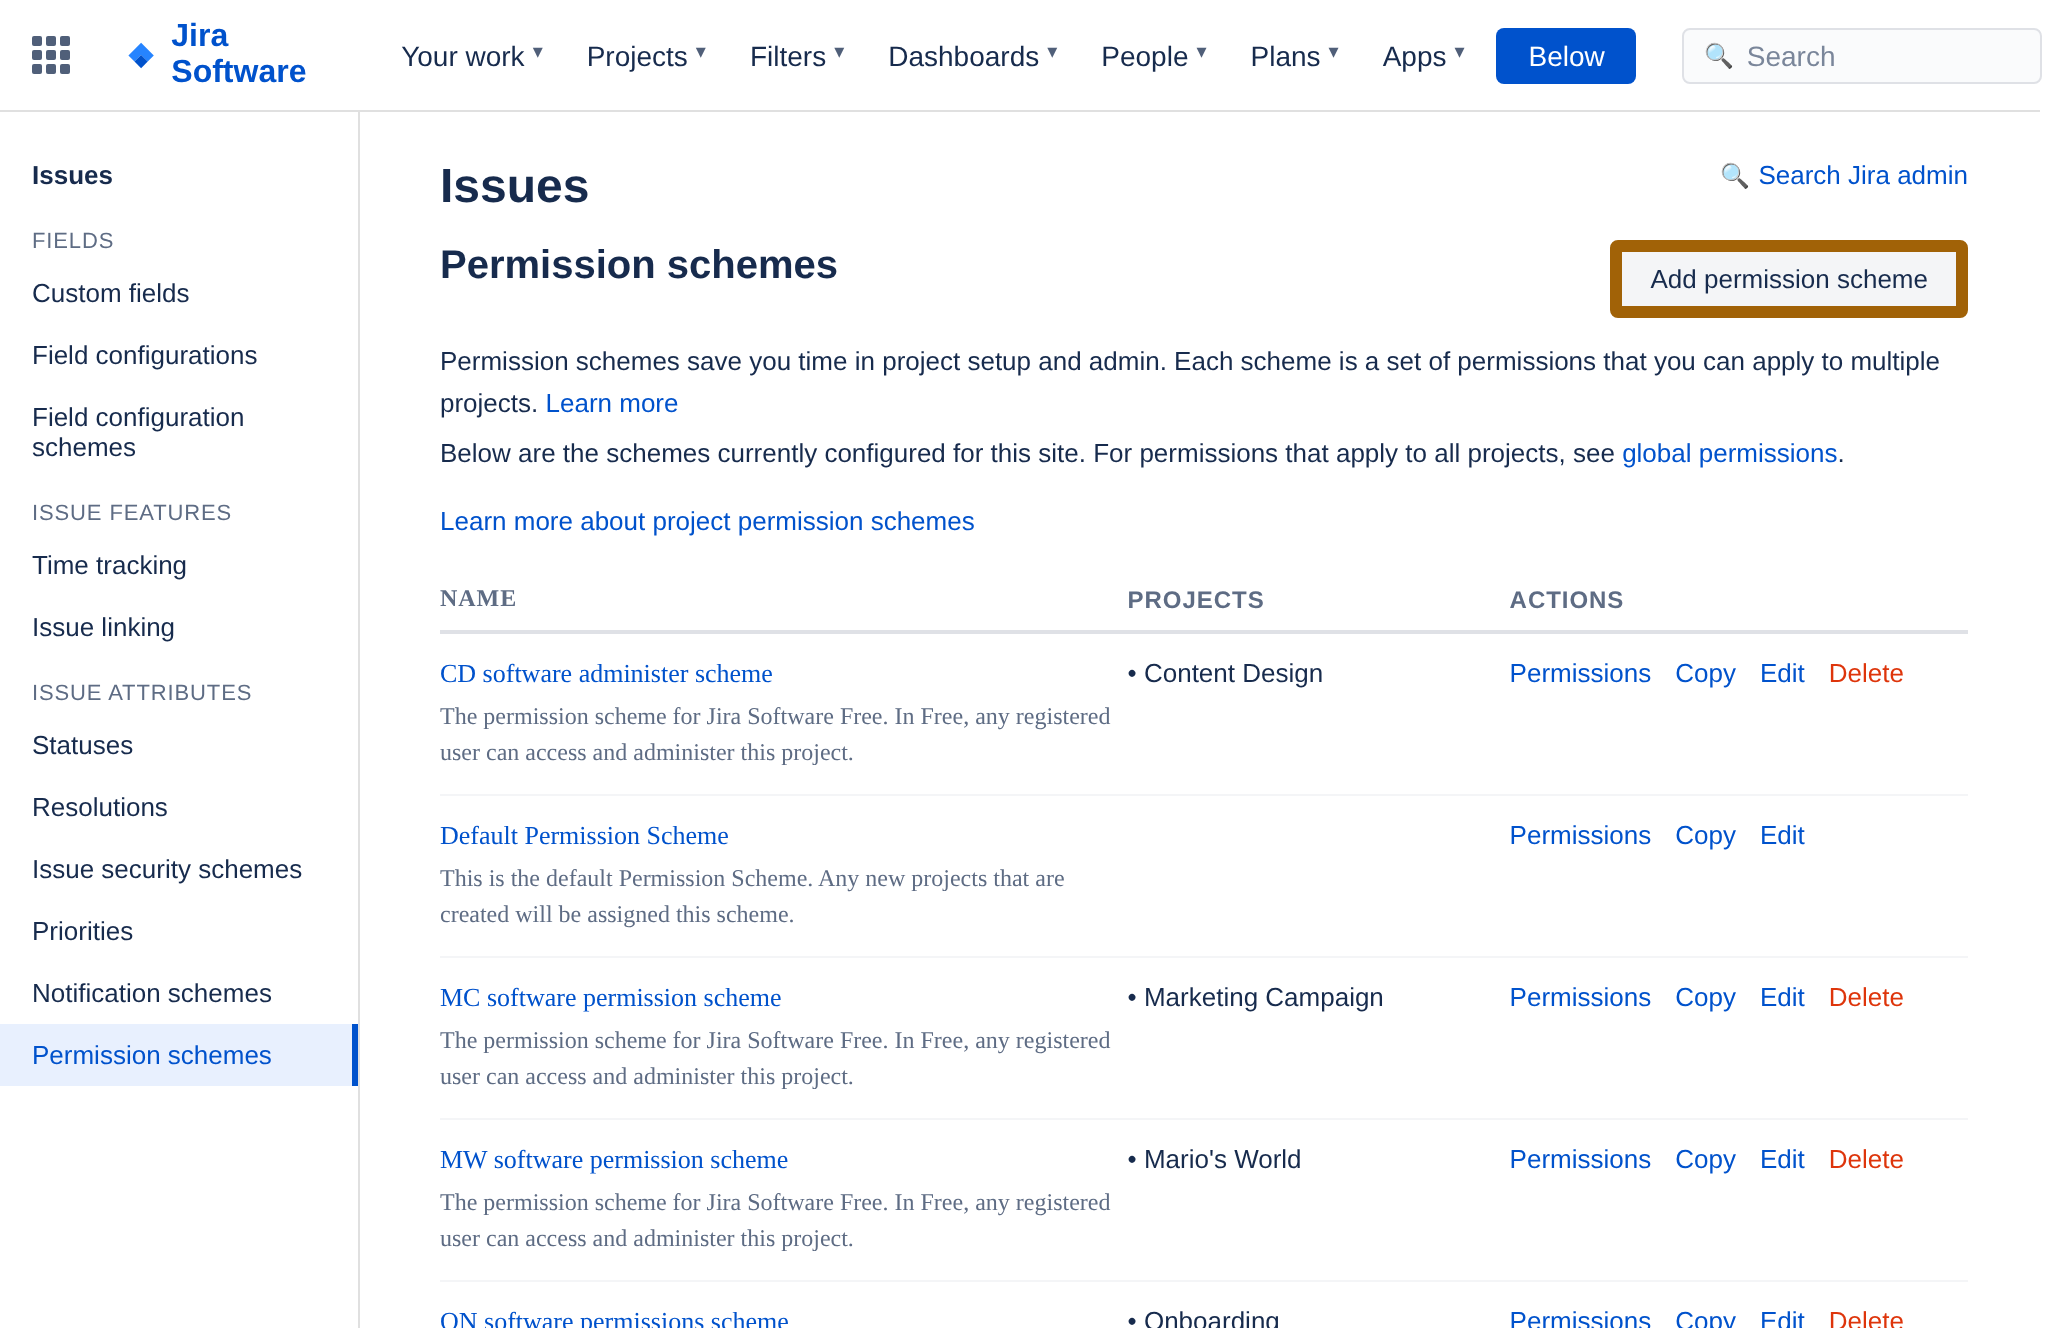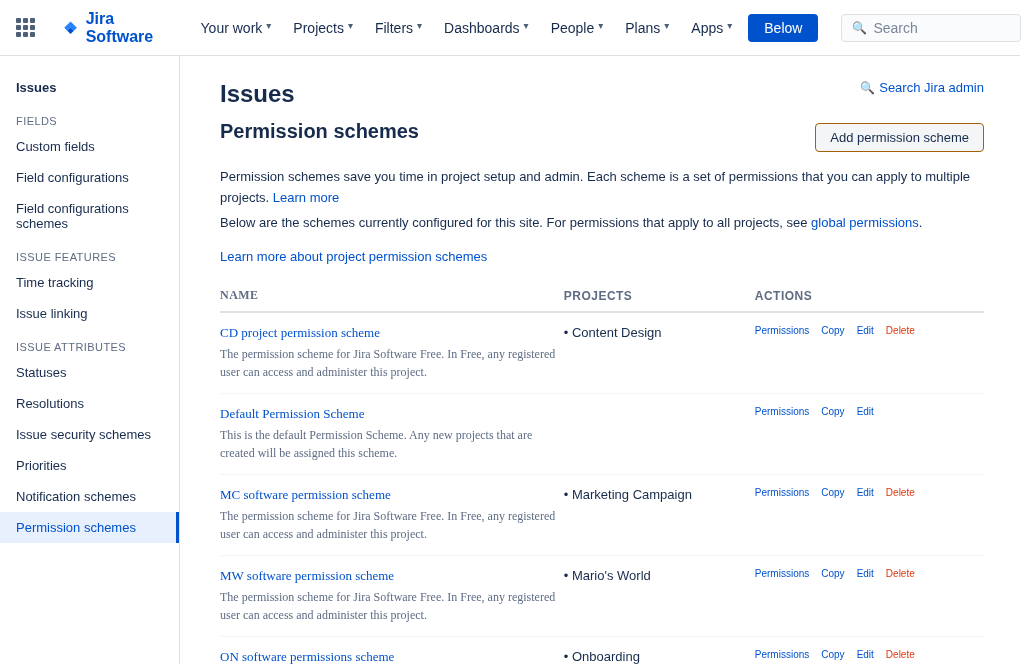--- a/index.html
+++ b/index.html
@@ -66,21 +66,21 @@
 
     
     .main { flex: 1; padding: 24px 40px; overflow-y: auto; background: #fff; }
     .page-title { font-size: 24px; font-weight: 600; color: #172b4d; margin-bottom: 4px; }
     .admin-search-link { display: flex; align-items: center; gap: 4px; color: #0052cc; font-size: 13px; cursor: pointer; text-decoration: none; }
     .page-header { display: flex; align-items: flex-start; justify-content: space-between; margin-bottom: 8px; }
 
     .section-title { font-size: 20px; font-weight: 600; color: #172b4d; margin-bottom: 12px; }
     .section-header { display: flex; align-items: center; justify-content: space-between; margin-bottom: 12px; }
     .add-scheme-btn {
-      background: #f4f5f7; border: 1px solid #a16207; border-radius: 4px;
+      background: #f4f5f7; border: 6px solid #a16207; border-radius: 4px;
       padding: 6px 14px; font-size: 13px; color: #172b4d; cursor: pointer; font-weight: 500;
     }
 
     .desc-text { font-size: 13px; color: #172b4d; line-height: 1.6; margin-bottom: 4px; }
     .desc-link { color: #0052cc; text-decoration: none; }
     .info-link { color: #0052cc; font-size: 13px; text-decoration: none; display: inline-block; margin: 12px 0 16px; }
 
     
     .schemes-table { width: 100%; border-collapse: collapse; }
     .schemes-table thead tr { border-bottom: 2px solid #dfe1e6; }
@@ -90,21 +90,21 @@
     .col-name { width: 45%; font-family: Liberation Serif, serif; }
     .col-projects { width: 25%; }
     .col-actions { width: 30%; margin-top: 20px; }
 
     .scheme-name { color: #0052cc; font-weight: 500; font-size: 13px; cursor: pointer; display: block; margin-bottom: 4px; }
     .scheme-desc { color: #5e6c84; font-size: 12px; line-height: 1.5; }
     .project-tag { font-size: 13px; color: #172b4d; }
     .project-tag::before { content: '• '; color: #172b4d; }
 
     .action-links { display: flex; align-items: center; gap: 0; flex-wrap: wrap; }
-    .action-link { color: #0052cc; font-size: 10px; cursor: pointer; padding: 0 6px 0 0; }
+    .action-link { color: #0052cc; font-size: 13px; cursor: pointer; padding: 0 6px 0 0; }
     .action-link.delete { color: #de350b; }
     .action-sep { color: #dfe1e6; margin-right: 6px; }
   </style>
 </head>
 <body>
 
 <nav class="topnav">
   <div class="topnav-grid">
     <div class="grid-icon">
       <span></span>
@@ -169,21 +169,21 @@
   </div>
 </nav>
 
 <div class="layout">
 
   <aside class="sidebar">
     <div class="sidebar-heading">Issues</div>
     <div class="sidebar-section-title">Fields</div>
     <a class="sidebar-item">Custom fields</a>
     <a class="sidebar-item">Field configurations</a>
-    <a class="sidebar-item">Field configurations schemes</a>
+    <a class="sidebar-item">Field configuration schemes</a>
 
     <div class="sidebar-section-title">Issue Features</div>
     <a class="sidebar-item">Time tracking</a>
     <a class="sidebar-item">Issue linking</a>
 
     <div class="sidebar-section-title">Issue Attributes</div>
     <a class="sidebar-item">Statuses</a>
     <a class="sidebar-item">Resolutions</a>
     <a class="sidebar-item">Issue security schemes</a>
     <a class="sidebar-item">Priorities</a>
@@ -219,21 +219,21 @@
     <table class="schemes-table">
       <thead>
         <tr>
           <th class="col-name">Name</th>
           <th class="col-projects">Projects</th>
           <th class="col-actions">Actions</th>
         </tr>
       </thead>
       <tbody id="schemes-tbody">
           <tr>
-            <td class="col-name"><a class="scheme-name">CD project permission scheme</a><span class="scheme-desc">The permission scheme for Jira Software Free. In Free, any registered user can access and administer this project.</span></td>
+            <td class="col-name"><a class="scheme-name">CD software administer scheme</a><span class="scheme-desc">The permission scheme for Jira Software Free. In Free, any registered user can access and administer this project.</span></td>
             <td class="col-projects">
               <div class="project-tag">Content Design</div>
             </td>
             <td class="col-actions">
               <div class="action-links">
                 <a class="action-link">Permissions</a>
                 <span class="action-sep"></span>
                 <a class="action-link">Copy</a>
                 <span class="action-sep"></span>
                 <a class="action-link">Edit</a>

